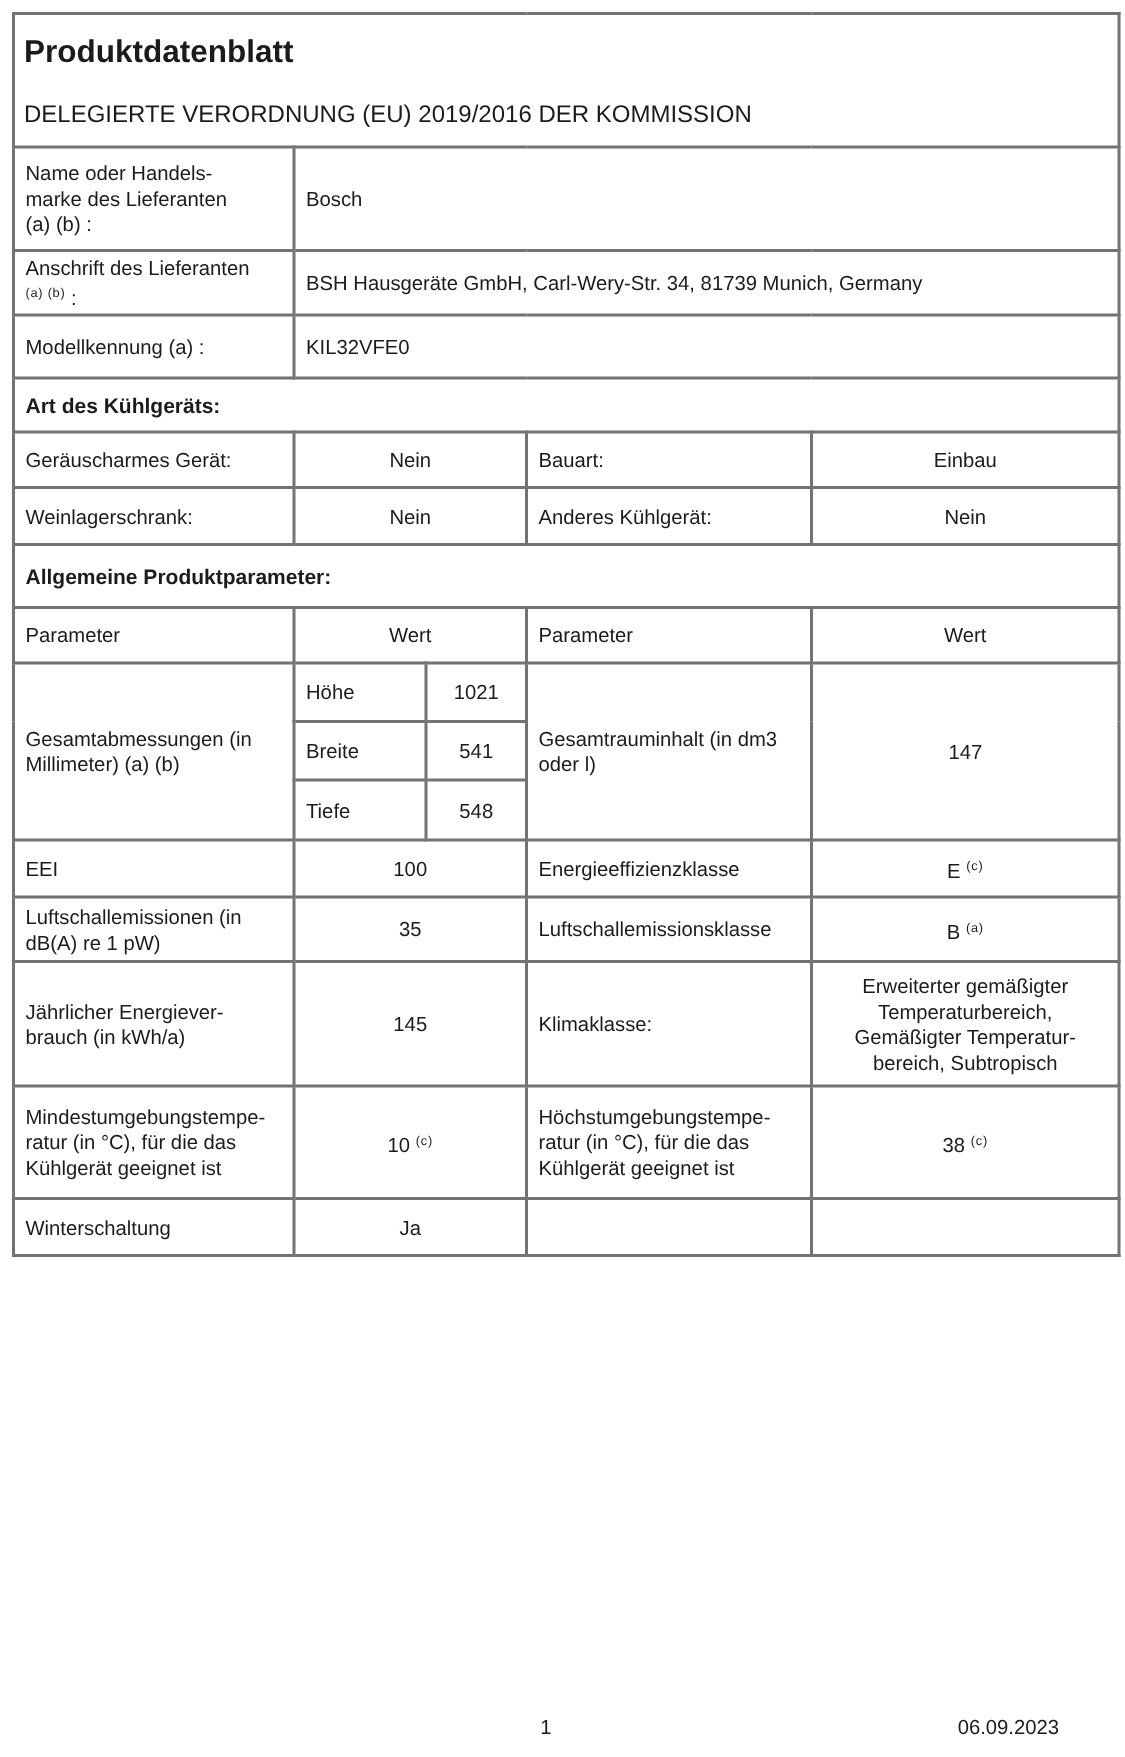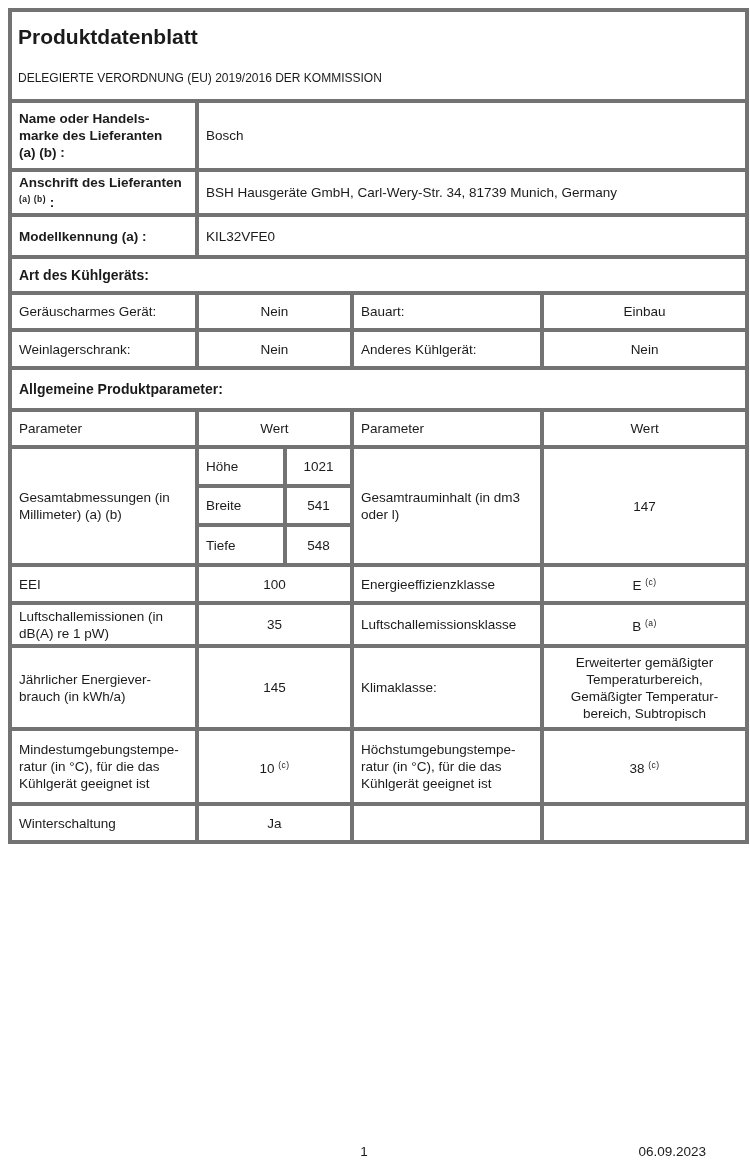--- a/index.html
+++ b/index.html
@@ -10,36 +10,36 @@
     color: #1b1b1b;
   }
   .page { position: relative; width: 750px; height: 1171px; background: #fff; overflow: hidden; }
 
   table.sheet {
     position: absolute; left: 8px; top: 8px;
     width: 737px;
     border-collapse: collapse; table-layout: fixed;
   }
   td {
-    border: 4px solid #737373;
+    border: 2px solid #737373;
     font-size: 13.5px; line-height: 17px;
     vertical-align: middle;
     padding: 2px 7px;
     overflow: hidden;
     word-wrap: break-word;
   }
-  .b { font-weight: bold; }
+  .b { font-weight: normal; }
   .c { text-align: center; padding-left: 2px; padding-right: 2px; }
   .ml { white-space: pre-line; }
   .sup { font-size: 8.5px; vertical-align: 5px; letter-spacing: 0.5px; }
   .seccell { font-weight: bold; font-size: 14px; }
 
   .headcell { vertical-align: top; padding: 12px 6px 12px 6px; }
   .title { font-size: 21px; font-weight: bold; line-height: 26px; margin-bottom: 20px; }
-  .subtitle { font-size: 12px; margin-top: 20px; }
+  .subtitle { font-size: 16px; margin-top: 20px; }
 
   tr.h84 { height: 84px; } tr.h69 { height: 69px; } tr.h59 { height: 43px; }
   tr.h42 { height: 42px; } tr.h36 { height: 36px; } tr.h37 { height: 37px; }
   tr.h38 { height: 38px; padding-left: 36px; } tr.h39 { height: 39px; } tr.h40 { height: 40px; }
   tr.h83 { height: 83px; } tr.h75 { height: 75px; }
 
   .footer-pagenum {
     position: absolute; left: 339px; top: 1144px; width: 50px;
     text-align: center; font-size: 13.5px;
   }

